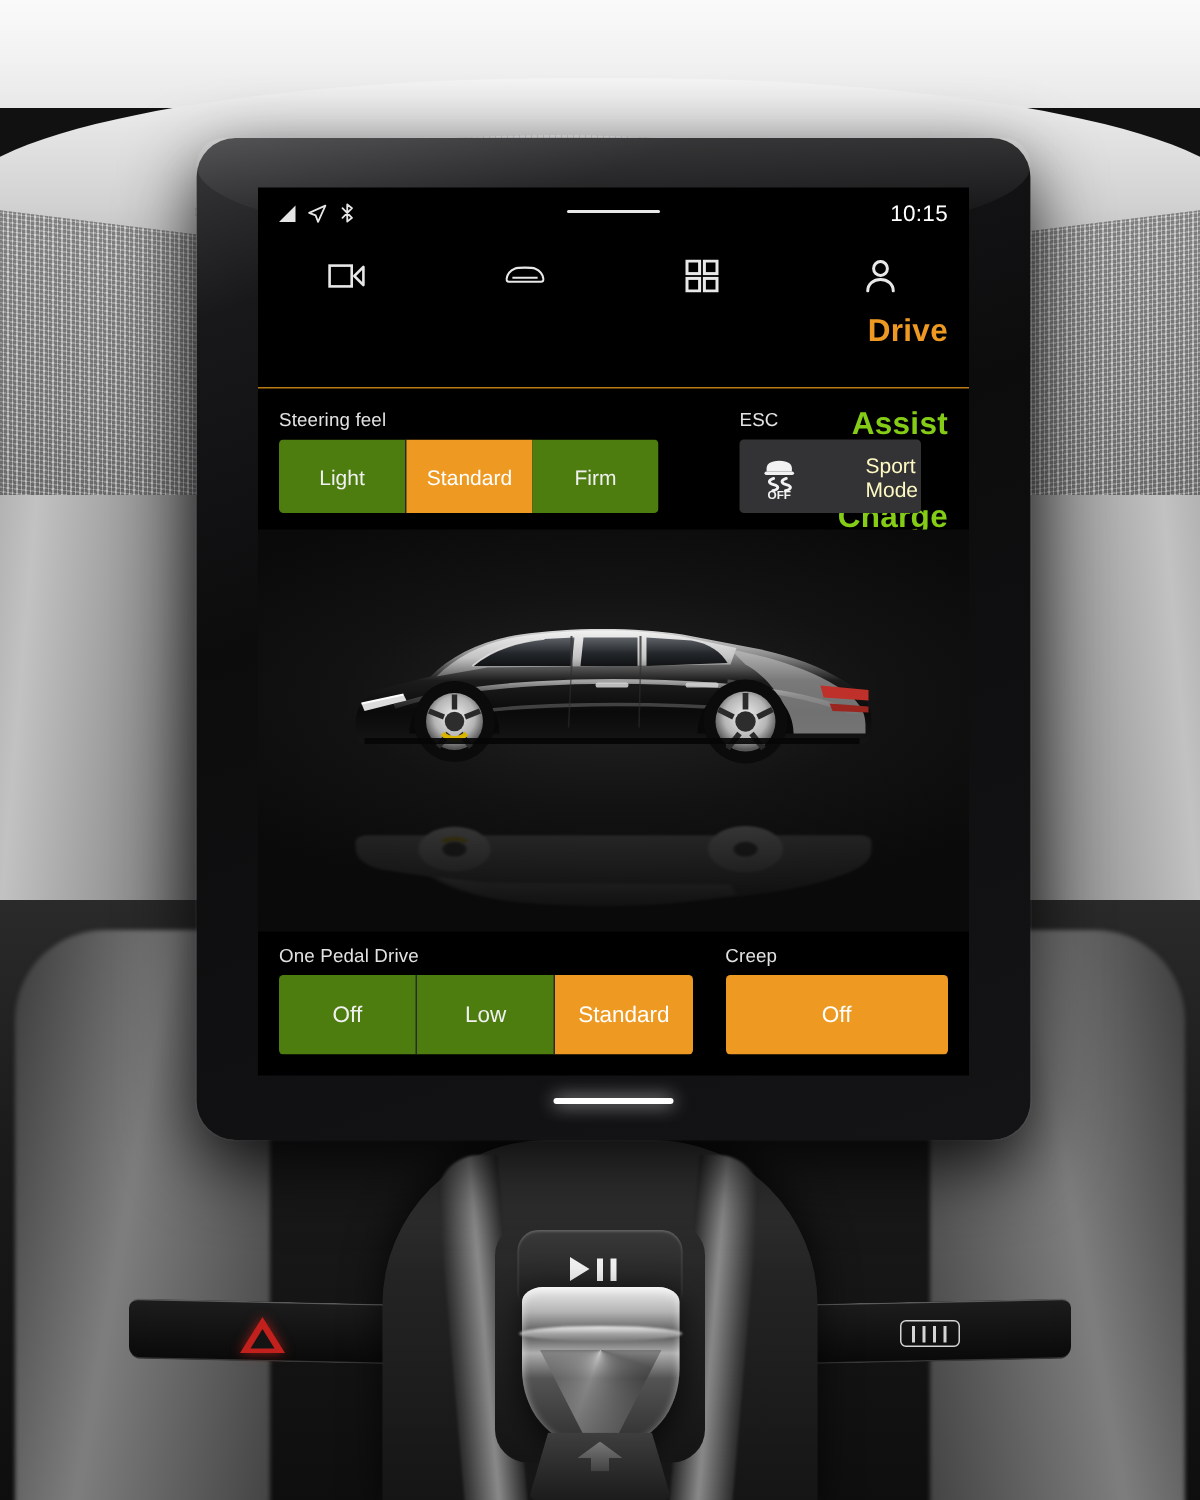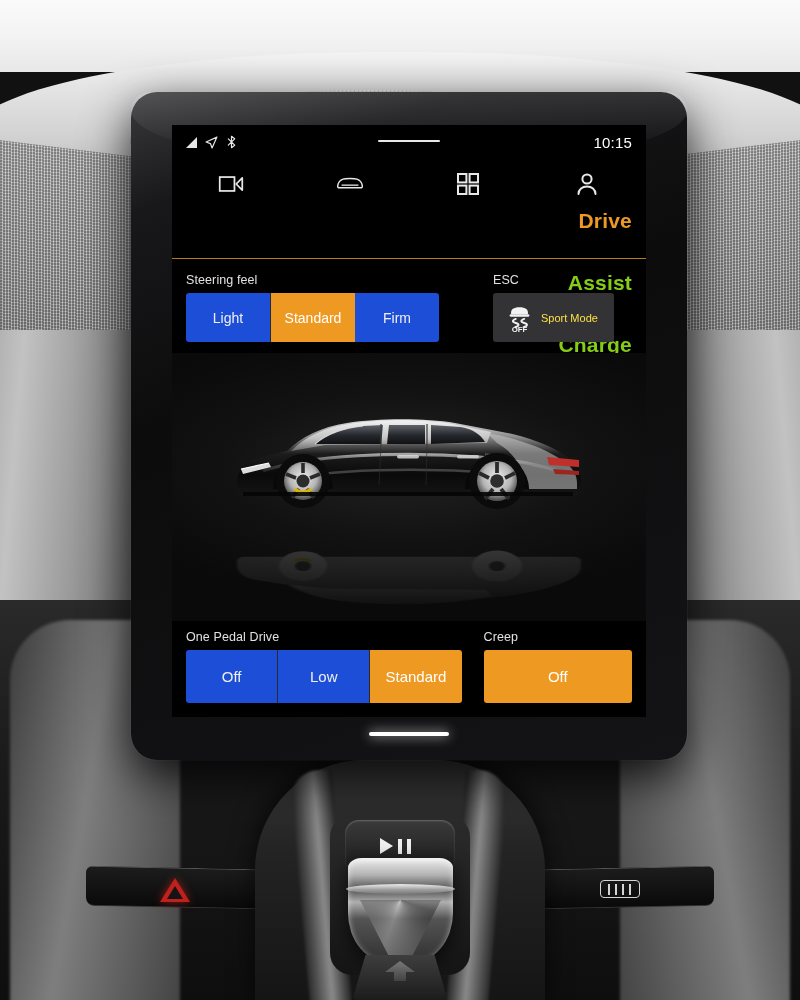--- a/index.html
+++ b/index.html
@@ -156,29 +156,29 @@
   .tab.active { color:#ee9a22; }
 
   
   .sec-row { display:flex; padding:14px 14px 0 14px; gap:22px; }
   .sec-label { font-size:12.5px; color:#e2e2e2; margin-bottom:6px; letter-spacing:.1px; }
   .group-steer { width:253px; }
   .group-esc { width:153px;padding-left:32px; }
 
   .seg { display:flex; border-radius:3px; overflow:hidden; height:49px; }
   .seg-btn { flex:1; display:flex; align-items:center; justify-content:center;
-    background:#1d4ed8; color:#f0f0f0; font-size:14px; cursor:pointer;
+    background:#4d7c0f; color:#f0f0f0; font-size:14px; cursor:pointer;
     border-right:1px solid #2a2a2c; }
   .seg-btn:last-child { border-right:none; }
   .seg-btn.on { background:#ee9a22; color:#fff; border-right:none; }
 
   .esc-btn { height:49px; border-radius:3px; background:#333335; display:flex;
     align-items:center; gap:9px; padding-left:14px; cursor:pointer; }
   .esc-ico { width:25px; height:30px; flex:none; }
-  .esc-txt { font-size:11px; color:#fde047; }
+  .esc-txt { font-size:14px; color:#fef9c3;margin-left:36px; }
 
   
   .stage { position:relative; margin-top:11px; height:268px; overflow:hidden;
     background:
       radial-gradient(ellipse 70% 50% at 50% 42%, #232323 0%, #121212 55%, #0a0a0a 100%),
       repeating-linear-gradient(45deg, rgba(255,255,255,.012) 0 2px, transparent 2px 4px); }
   .car-wrap { position:absolute; left:50%; top:44px; transform:translateX(-50%);
     width:360px; height:120px; }
   .car-refl { position:absolute; left:50%; top:168px; transform:translateX(-50%) scaleY(-0.62);
     width:360px; height:120px; opacity:.22; filter:blur(1.1px);

